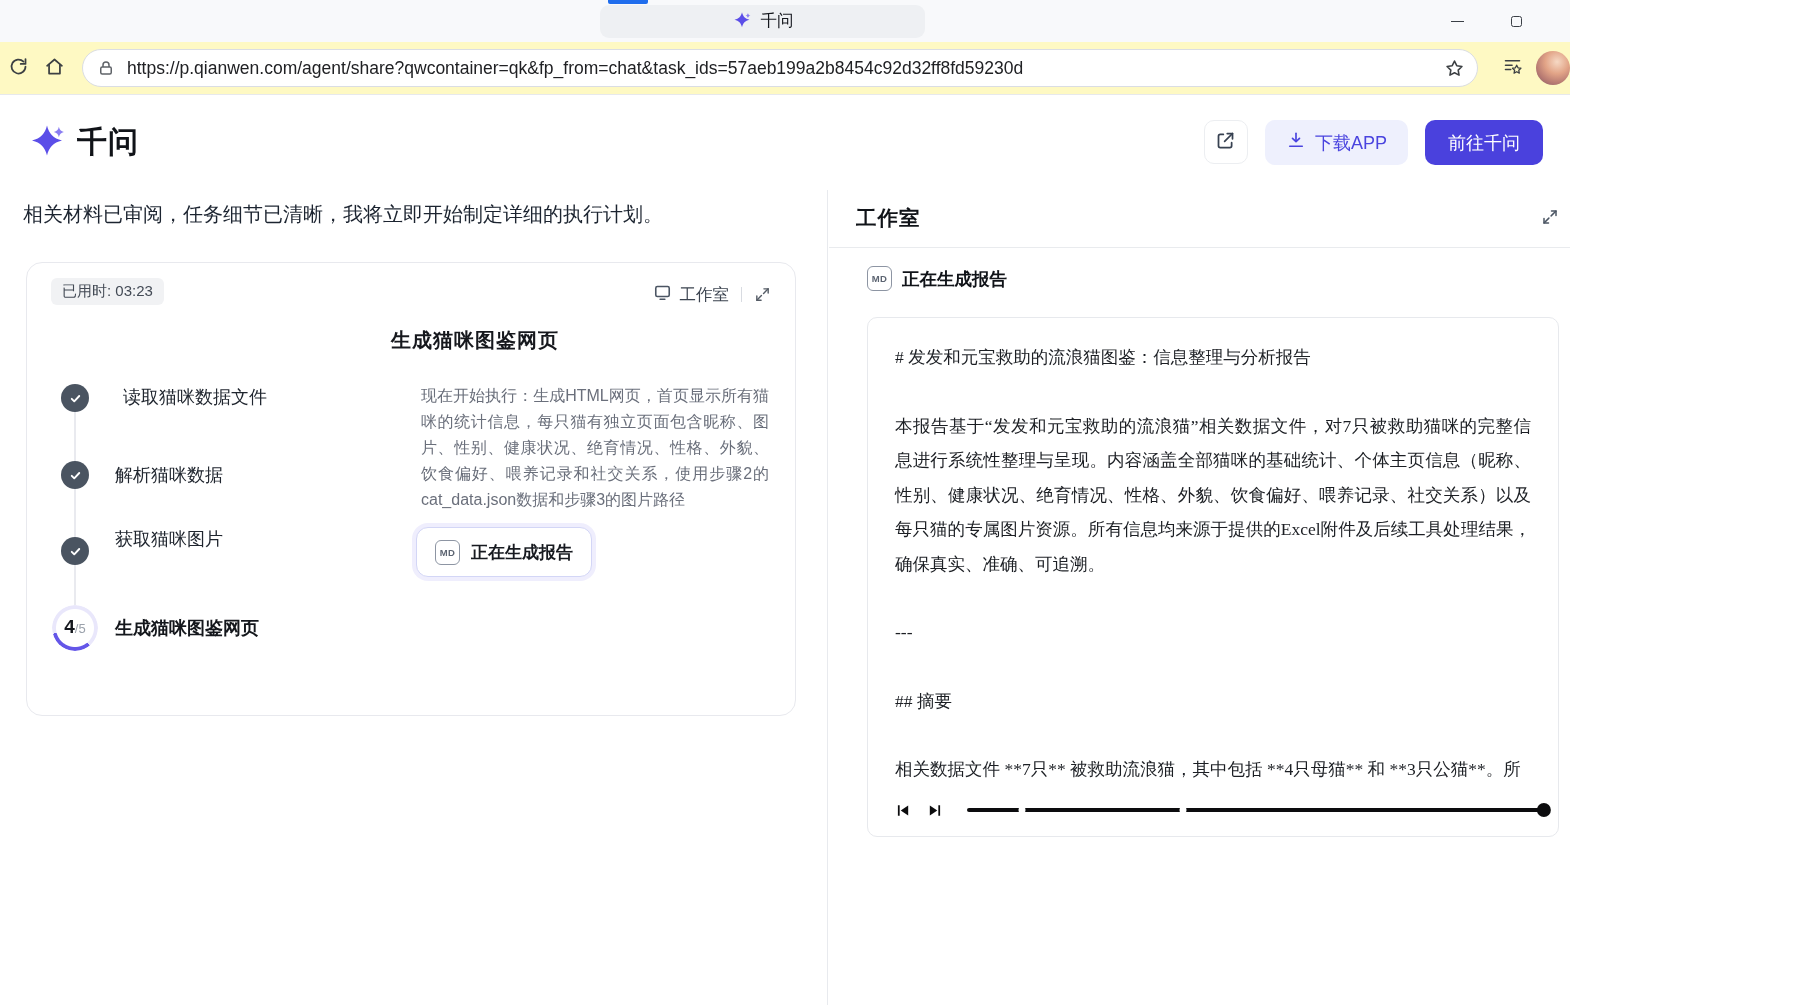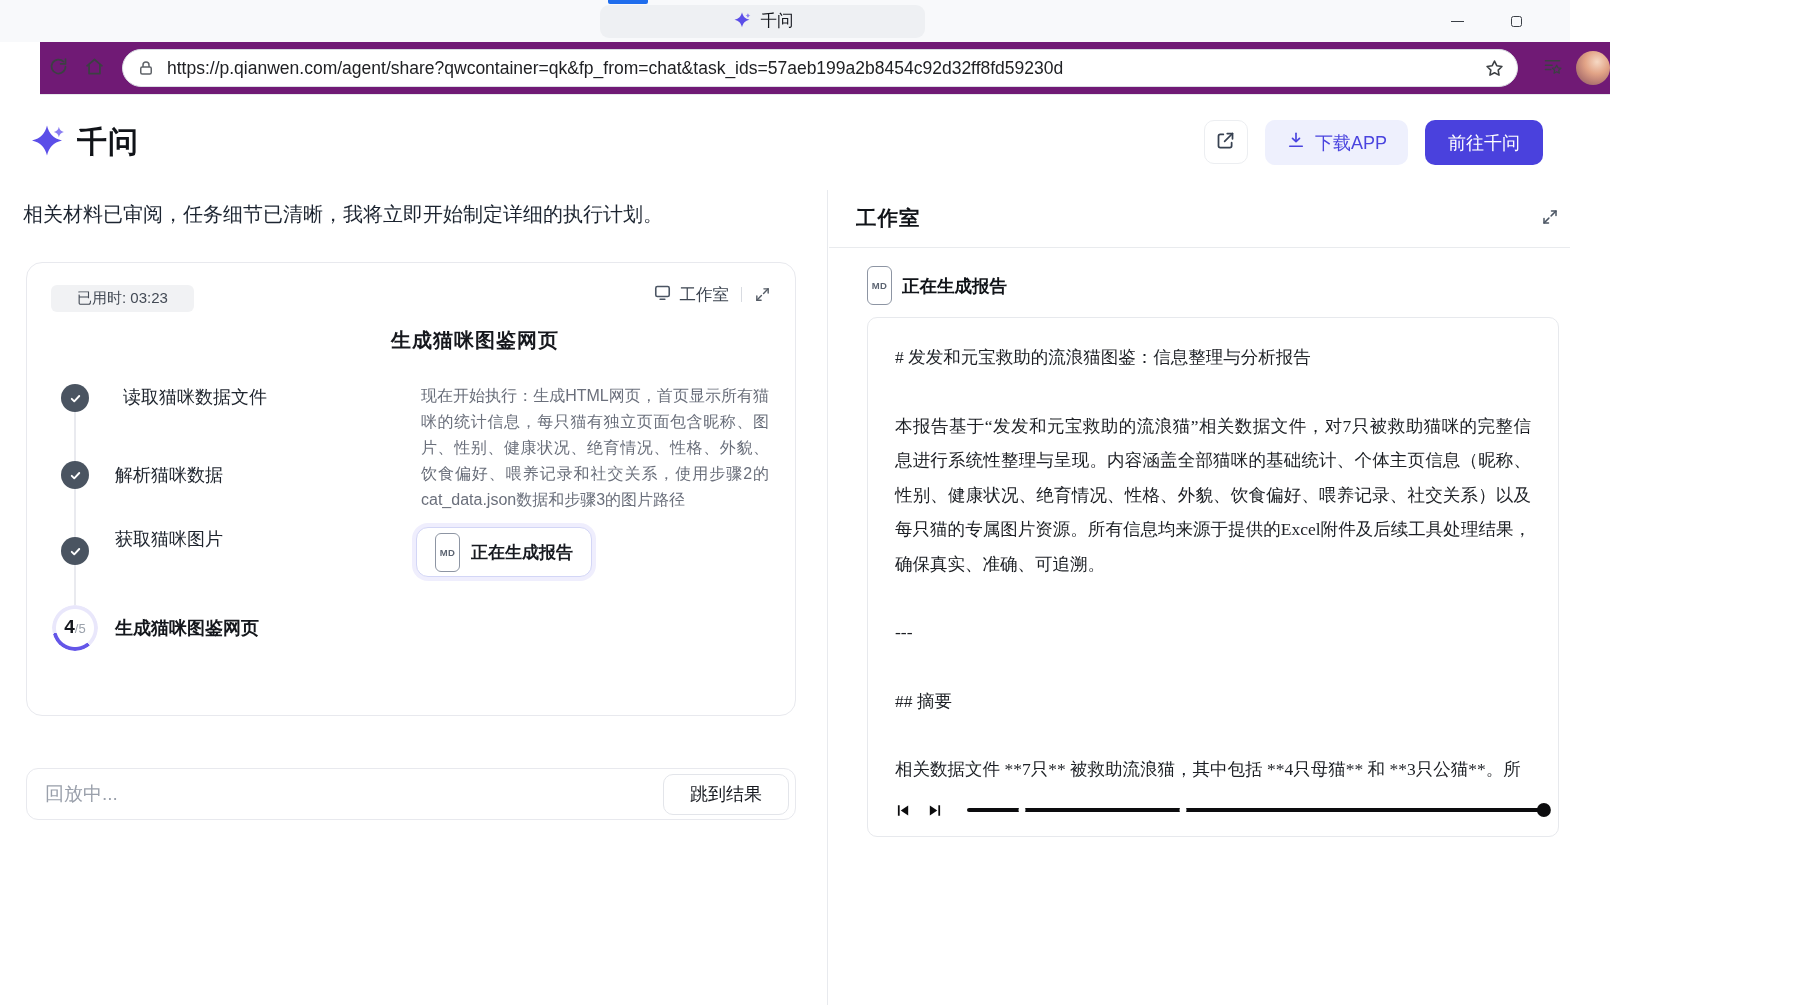--- a/index.html
+++ b/index.html
@@ -14,21 +14,21 @@
   .tab-bg { position:absolute; left:600px; top:5px; width:325px; height:33px; background:#eef0f3; border-radius:9px; }
   .tab-accent { position:absolute; left:608px; top:0; width:40px; height:4px; background:#1f6ded; border-radius:0 0 2px 2px; }
   .tab-title { position:absolute; left:600px; top:0; width:325px; height:42px; display:flex; align-items:center; justify-content:center; gap:9px; font-size:16.5px; color:#15181e; }
   .favicon svg { width:20px; height:20px; display:block; }
   .win-btn { position:absolute; top:0; width:46px; height:42px; display:flex; align-items:center; justify-content:center; }
   .win-min { left:1434px; } .win-max { left:1493px; }
   .glyph-min { width:13px; border-top:1.8px solid #3a3f46; }
   .glyph-max { width:11px; height:11px; border:1.8px solid #3a3f46; border-radius:2.5px; }
 
   
-  .navbar { position:absolute; left:0; top:42px; width:1570px; height:53px; background:#701a75; border-bottom:1px solid #e7e9ec; display:flex; align-items:center;margin-left:40px; }
+  .navbar { position:absolute; left:0; top:42px; width:1570px; height:53px; background:#fef9c3; border-bottom:1px solid #e7e9ec; display:flex; align-items:center; }
   .nav-icon-btn { width:36px; height:36px; display:flex; align-items:center; justify-content:center; border-radius:8px; }
   .nav-icon-btn svg { width:21px; height:21px; }
   .urlbar { flex:1; height:38px; margin:0 16px 0 10px; border:1px solid #dadde3; border-radius:19px; background:#fff; display:flex; align-items:center; padding:0 12px 0 14px; }
   .url-lock svg { width:18px; height:18px; display:block; }
   .url-text { flex:1; margin-left:12px; font-size:17.5px; color:#202124; white-space:nowrap; overflow:hidden; }
   .url-star svg { width:21px; height:21px; display:block; }
   .avatar { width:34px; height:34px; margin:0 0 0 6px; border-radius:50%;
             background: radial-gradient(circle at 62% 32%, #f6d9c4 0%, #e2a487 38%, #b77a72 68%, #7c556a 100%); }
 
   
@@ -45,21 +45,21 @@
 
   
   .main { position:absolute; left:0; top:190px; width:1570px; height:815px; }
   .chat-panel { position:absolute; left:0; top:0; width:828px; height:100%; border-right:1px solid #e8eaee; }
   .workspace-panel { position:absolute; left:829px; top:0; width:741px; height:100%; }
 
   
   .intro { position:absolute; left:23px; top:11px; width:740px; font-size:20px; color:#1c2430; }
 
   .task-card { position:absolute; left:26px; top:72px; width:770px; height:454px; border:1px solid #e8e9ee; border-radius:16px; background:#fff; }
-  .elapsed { position:absolute; left:24px; top:22px; height:27px; padding:0 26px; background:#f1f2f4; border-radius:6px; font-size:15px; color:#434a55; display:flex; align-items:center; }
+  .elapsed { position:absolute; left:24px; top:15px; height:27px; padding:0 11px; background:#f1f2f4; border-radius:6px; font-size:15px; color:#434a55; display:flex; align-items:center; }
   .card-top-right { position:absolute; right:24px; top:20px; display:flex; align-items:center; gap:12px; }
   .ws-link { display:flex; align-items:center; gap:8px; font-size:16.5px; color:#3c4450; }
   .ws-link svg { width:19px; height:19px; }
   .vdiv { width:1px; height:15px; background:#d8dbe1; }
   .expand-btn svg { width:17px; height:17px; display:block; }
 
   .task-title { position:absolute; left:364px; top:64px; font-size:20px; font-weight:700; color:#16181d; letter-spacing:1px; }
 
   .connector { position:absolute; left:47px; top:140px; width:2px; height:214px; background:#e9eaef; }
   .step-done { position:absolute; left:34px; width:28px; height:28px; border-radius:50%; background:#4a5461; display:flex; align-items:center; justify-content:center; }
@@ -72,21 +72,21 @@
   .ring::before { content:""; position:absolute; inset:0; border-radius:50%;
      background:conic-gradient(from 140deg,#6456e8 0 115deg,#e9e7fb 115deg 360deg);
      -webkit-mask:radial-gradient(farthest-side,transparent calc(100% - 4.5px),#000 calc(100% - 3.5px));
      mask:radial-gradient(farthest-side,transparent calc(100% - 4.5px),#000 calc(100% - 3.5px)); }
   .ring-num { font-size:19px; font-weight:700; color:#15181e; }
   .ring-total { font-size:13px; color:#9aa1ab; }
 
   .detail { position:absolute; left:394px; top:120px; width:348px; font-size:16px; line-height:26px; color:#6a6f7b; text-align:justify; }
 
   .chip { position:absolute; left:389px; top:264px; height:50px; display:inline-flex; align-items:center; gap:11px; padding:0 18px; background:#fff; border:1px solid #d3d6f6; border-radius:12px; box-shadow:0 0 0 4px rgba(98,88,235,0.10); }
-  .md-badge { width:25px; height:39px; border:1.5px solid #8d95a3; border-radius:6px; color:#5d6572; font-size:9.5px; font-weight:700; display:flex; align-items:center; justify-content:center; letter-spacing:.3px; flex:none; }
+  .md-badge { width:25px; height:25px; border:1.5px solid #8d95a3; border-radius:6px; color:#5d6572; font-size:9.5px; font-weight:700; display:flex; align-items:center; justify-content:center; letter-spacing:.3px; flex:none; }
   .chip-label { font-size:17px; font-weight:600; color:#171a20; }
 
   .playbar { position:absolute; left:26px; top:578px; width:770px; height:52px; border:1px solid #e8e9ee; border-radius:12px; display:flex; align-items:center; padding:0 6px 0 18px; background:#fff; }
   .play-status { font-size:19px; color:#9aa0ab; }
   .jump-btn { margin-left:auto; height:41px; padding:0 26px; border:1px solid #e3e5ea; border-radius:10px; background:#fff; font-size:18px; color:#15181e; }
 
   
   .ws-header { position:absolute; left:0; top:0; width:100%; height:58px; border-bottom:1px solid #e9ebee; }
   .ws-title { position:absolute; left:27px; top:14px; font-size:20.5px; font-weight:700; color:#101318; letter-spacing:1px; }
   .ws-expand { position:absolute; right:6px; top:15px; width:28px; height:28px; display:flex; align-items:center; justify-content:center; }
@@ -257,24 +257,20 @@
         <span class="step-label sl4">生成猫咪图鉴网页</span>
 
         <div class="detail">现在开始执行：生成HTML网页，首页显示所有猫咪的统计信息，每只猫有独立页面包含昵称、图片、性别、健康状况、绝育情况、性格、外貌、饮食偏好、喂养记录和社交关系，使用步骤2的cat_data.json数据和步骤3的图片路径</div>
 
         <div class="chip">
           <span class="md-badge">MD</span>
           <span class="chip-label">正在生成报告</span>
         </div>
       </div>
 
-      <div class="playbar">
-        <span class="play-status">回放中...</span>
-        <button class="jump-btn">跳到结果</button>
-      </div>
     </section>
 
     <section class="workspace-panel">
       <div class="ws-header">
         <span class="ws-title">工作室</span>
         <button class="ws-expand">
           <span><svg viewBox="0 0 24 24" fill="none" stroke="#4b5563" stroke-width="2" stroke-linecap="round" stroke-linejoin="round" width="18" height="18">
                 <path d="M14 4h6v6"></path>
                 <path d="M20 4l-6.5 6.5"></path>
                 <path d="M10 20H4v-6"></path>

